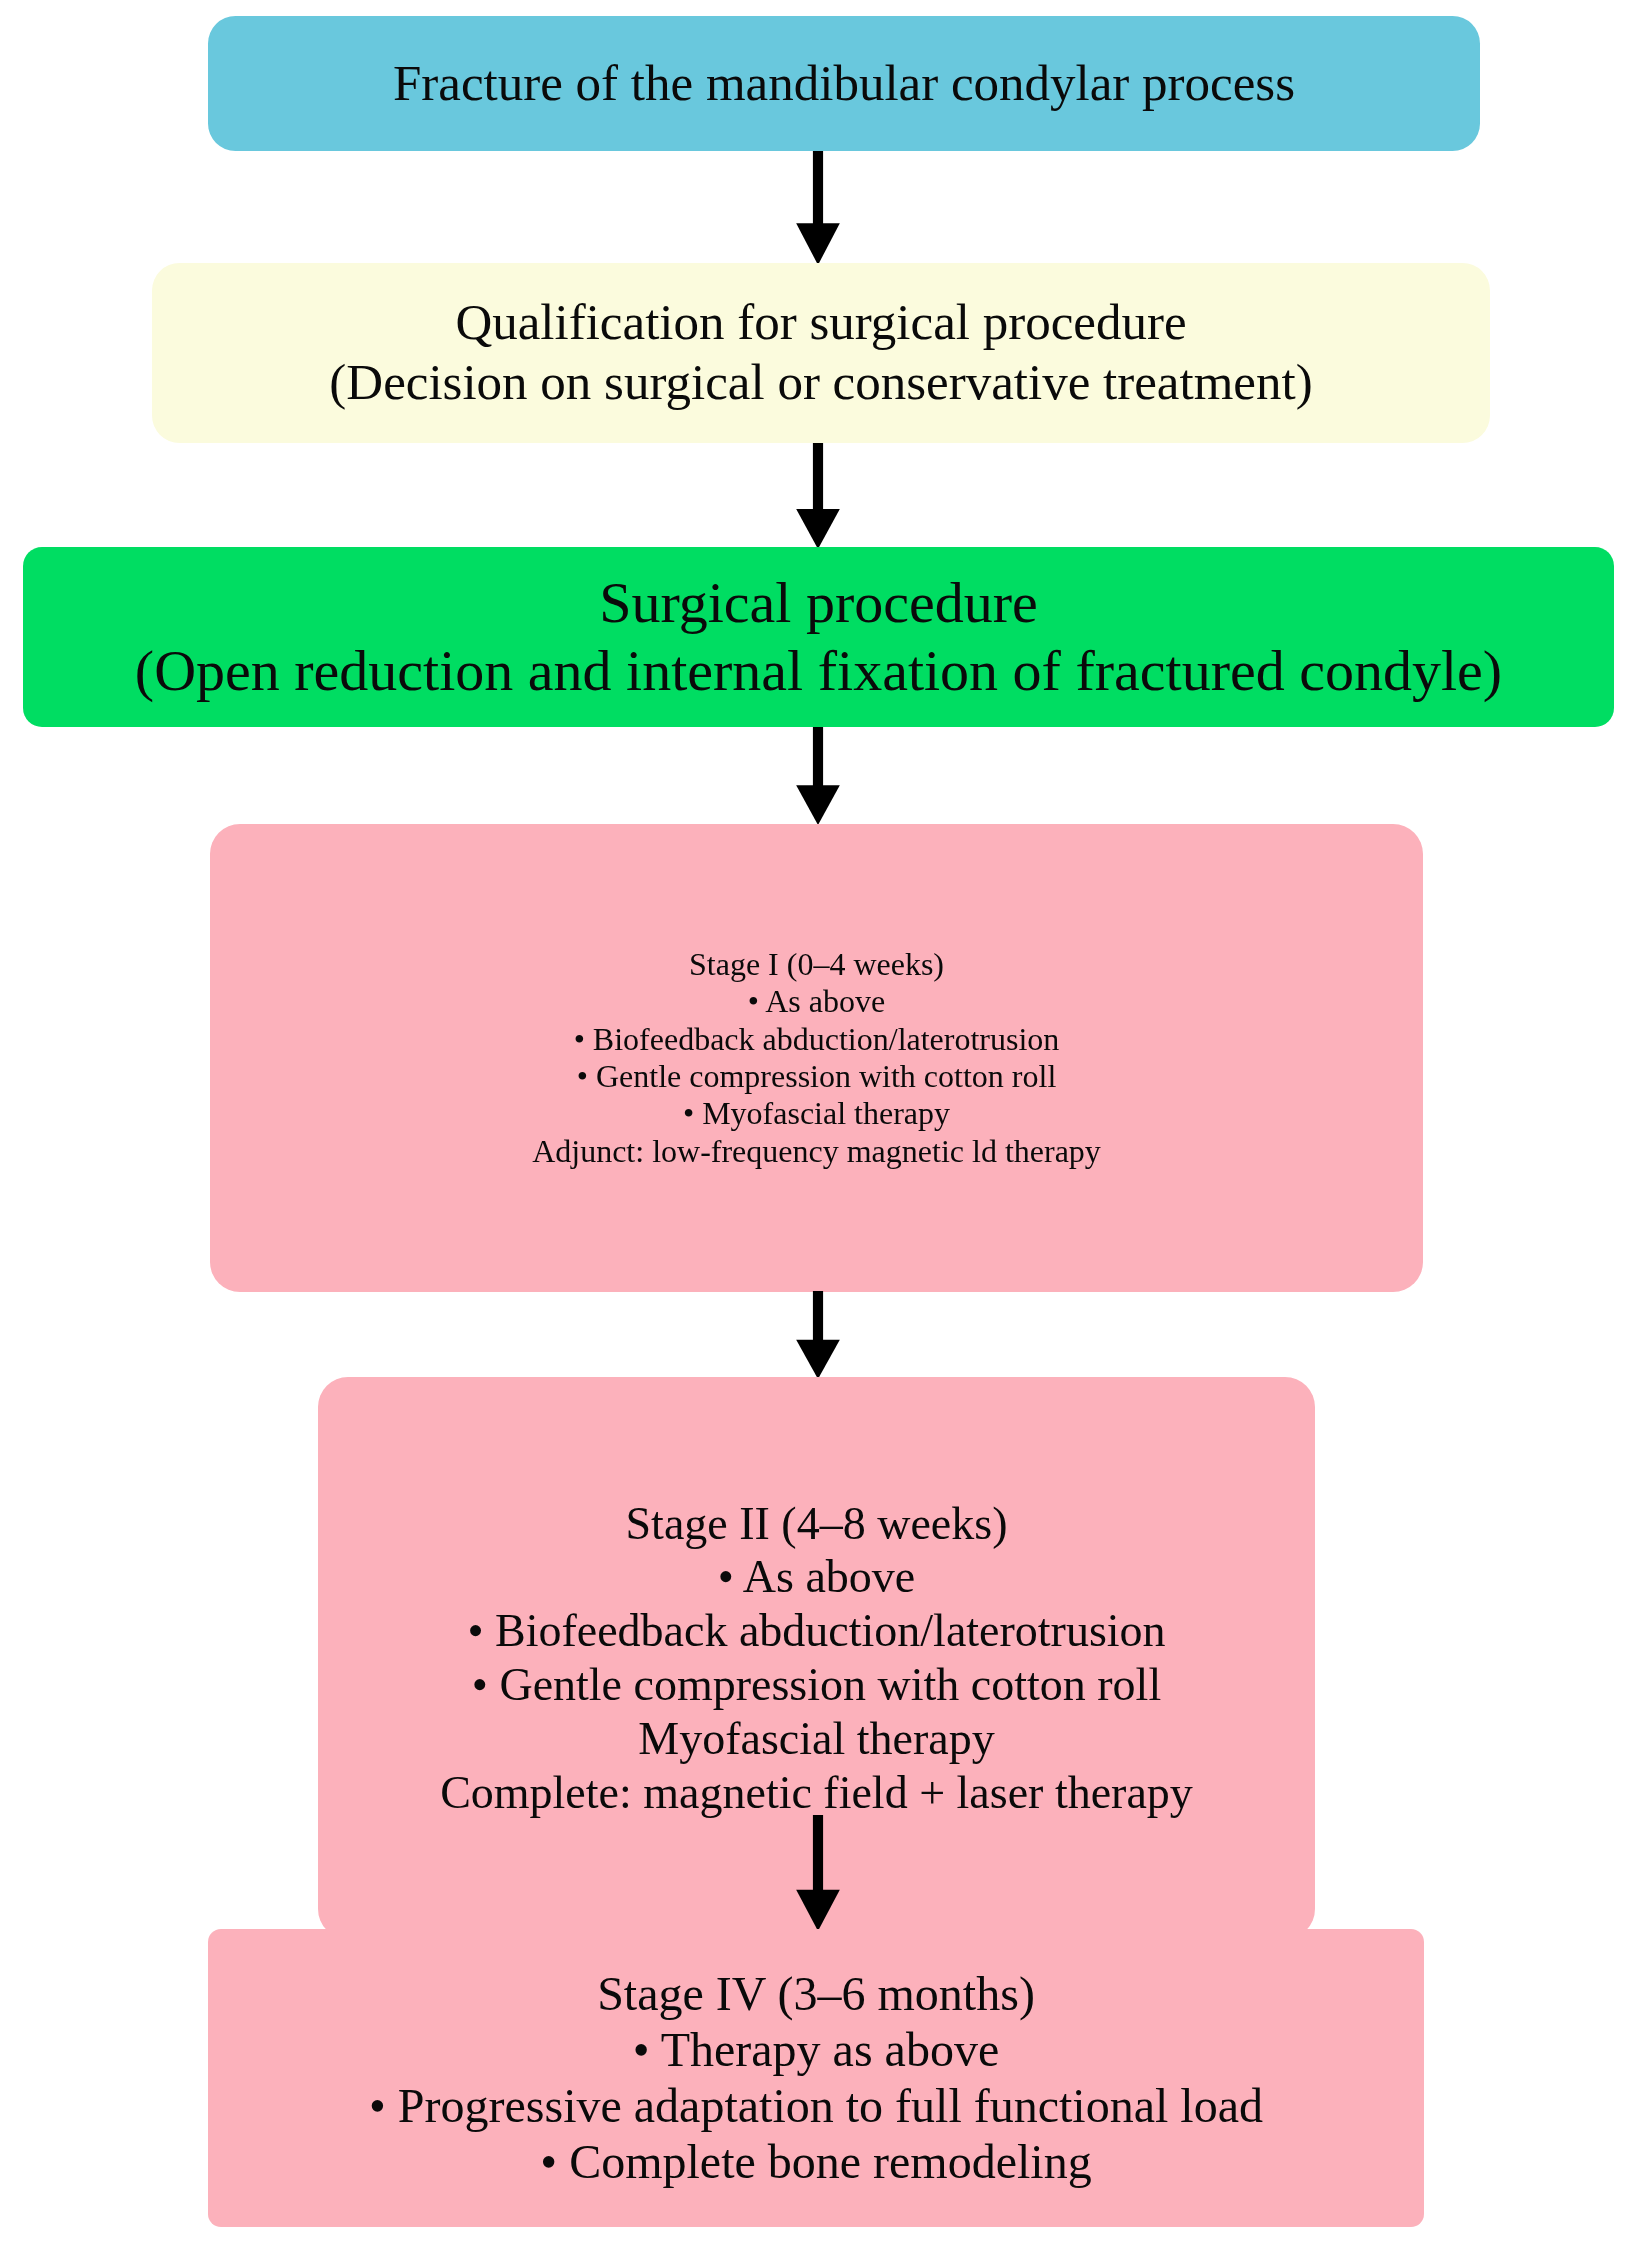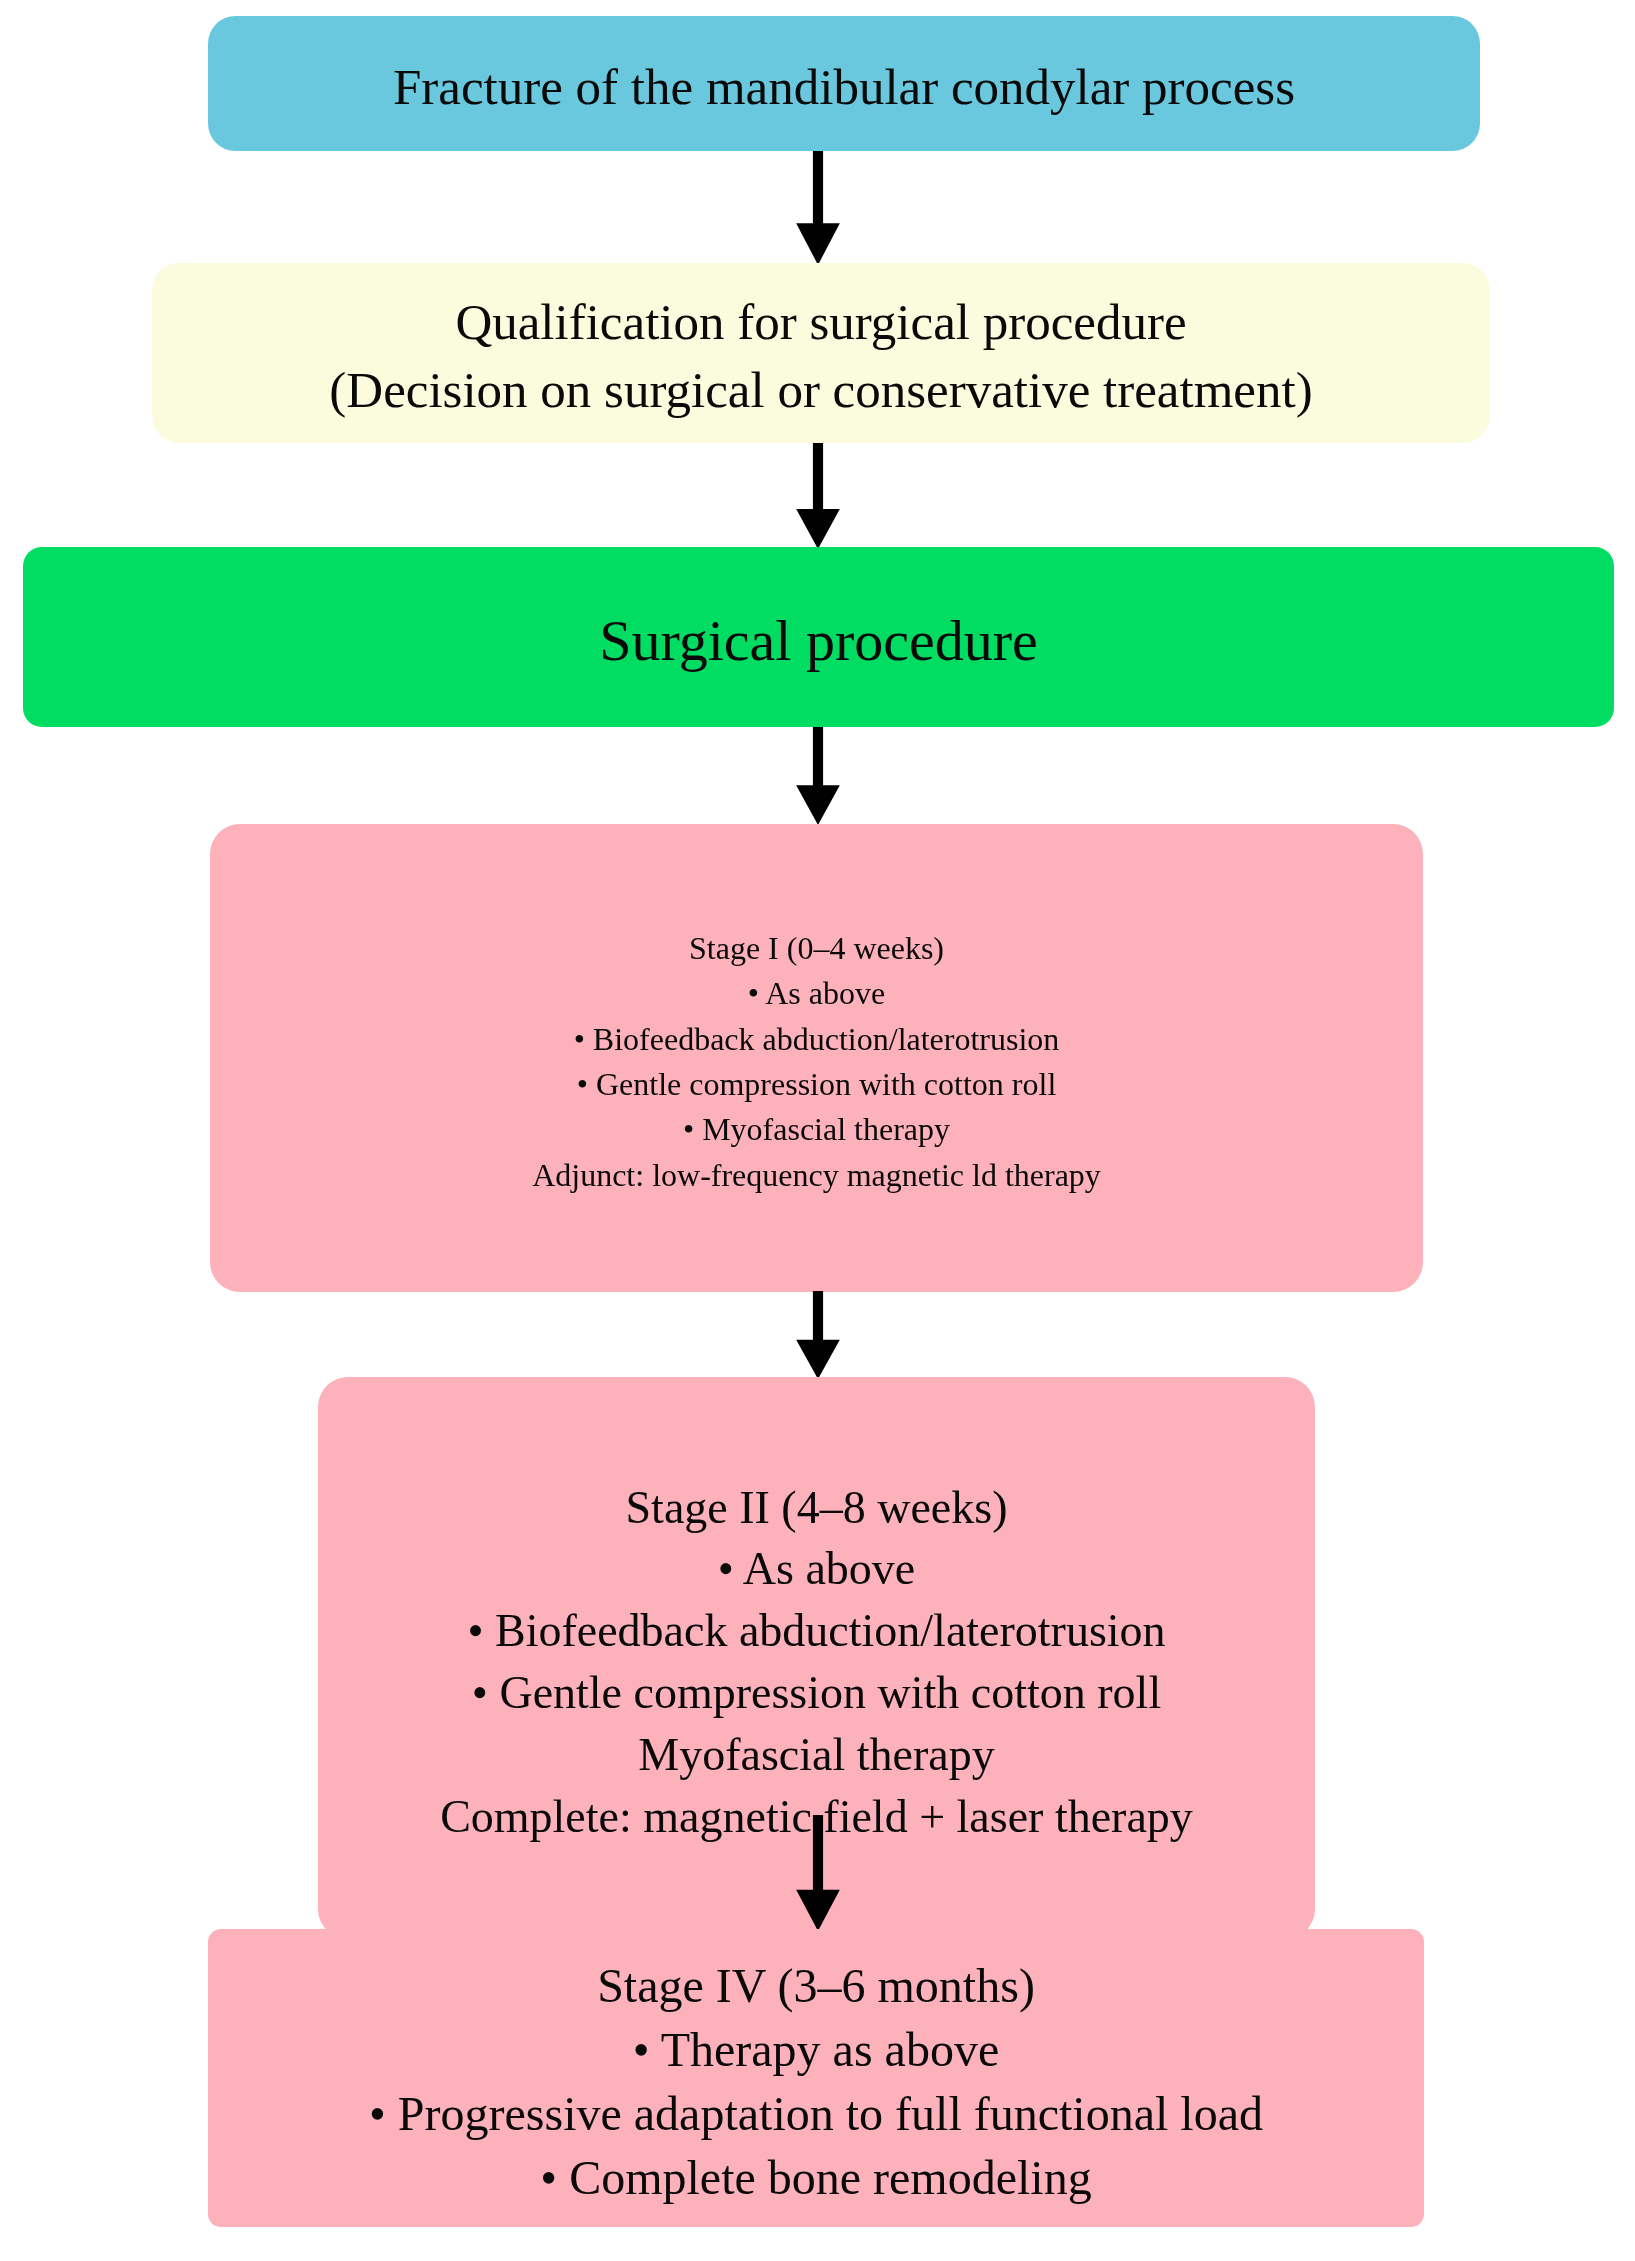--- a/index.html
+++ b/index.html
@@ -31,21 +31,20 @@
     align-items: center;
     justify-content: center;
     text-align: center;
     color: #0a0a0a;
     line-height: 1.17;
   }
 
   .node .line {
     display: block;
     white-space: nowrap;
-    margin-top: 8px;
   }
 
   
 
   #node-fracture {
     left: 208px;
     top: 16px;
     width: 1272px;
     height: 135px;
     background: #69c8dd;
@@ -140,20 +139,21 @@
 
   <div class="arrow" id="arrow-2">
     <svg viewBox="0 0 66 146" preserveAspectRatio="none" aria-hidden="true">
       <rect x="26" y="0" width="14" height="96" fill="#000000"></rect>
       <polygon points="3,91 63,91 33,146" fill="#000000"></polygon>
     </svg>
   </div>
 
   <div class="node" id="node-surgical">
     <span class="line">Surgical procedure</span>
+    <span class="line">(Open reduction and internal fixation of fractured condyle)</span>
   </div>
 
   <div class="arrow" id="arrow-3">
     <svg viewBox="0 0 66 136" preserveAspectRatio="none" aria-hidden="true">
       <rect x="26" y="0" width="14" height="86" fill="#000000"></rect>
       <polygon points="3,81 63,81 33,136" fill="#000000"></polygon>
     </svg>
   </div>
 
   <div class="node" id="node-stage1">

